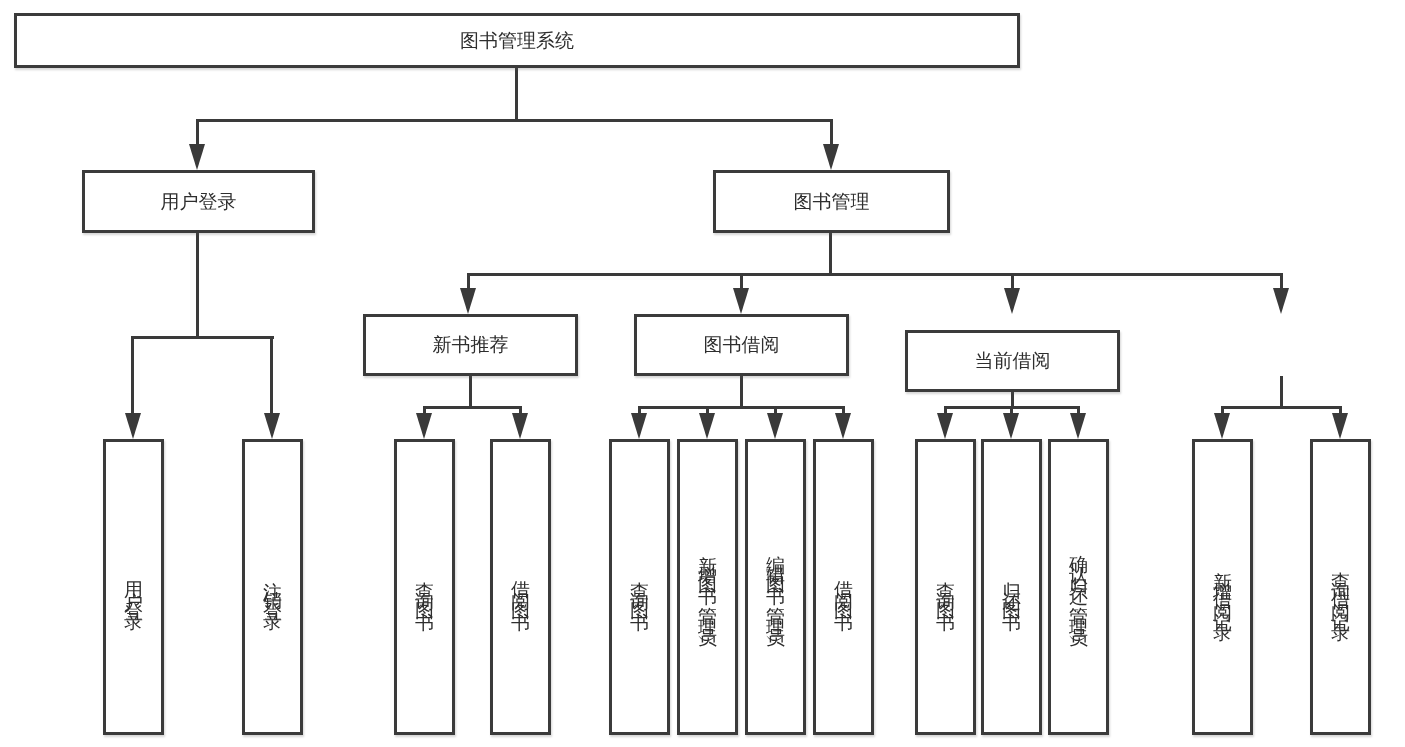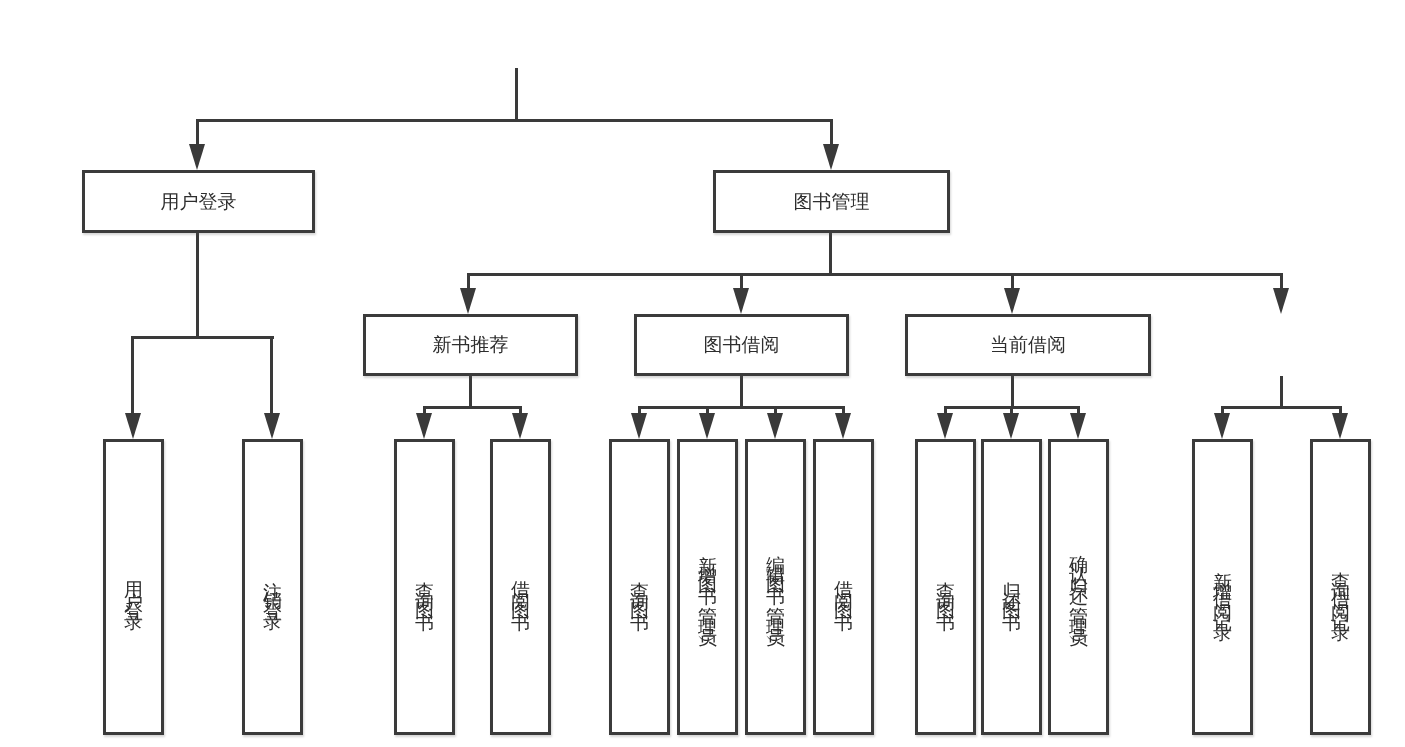--- a/index.html
+++ b/index.html
@@ -52,20 +52,23 @@
     padding-right:4px;box-sizing:border-box;
     color:var(--wm-text);font-size:19px;
     z-index:4;letter-spacing:0.5px;
   }
 </style>
 </head>
 <body>
 
 <div id="stage">
 
+  <div class="node" style="left:14px;top:13px;width:1006px;height:55px;">
+    <span>图书管理系统</span>
+  </div>
 
   <div class="v" style="left:515px;top:68px;height:53px;"></div>
   <div class="h" style="left:196px;top:119px;width:637px;"></div>
   <div class="v" style="left:196px;top:119px;height:27px;"></div>
   <div class="ah" style="left:189px;top:144px;"></div>
   <div class="v" style="left:830px;top:119px;height:27px;"></div>
   <div class="ah" style="left:823px;top:144px;"></div>
 
   <div class="node" style="left:82px;top:170px;width:233px;height:63px;">
     <span>用户登录</span>
@@ -91,21 +94,21 @@
   <div class="ah" style="left:1004px;top:288px;"></div>
   <div class="v" style="left:1280px;top:273px;height:17px;"></div>
   <div class="ah" style="left:1273px;top:288px;"></div>
 
   <div class="node" style="left:363px;top:314px;width:215px;height:62px;">
     <span>新书推荐</span>
   </div>
   <div class="node" style="left:634px;top:314px;width:215px;height:62px;">
     <span>图书借阅</span>
   </div>
-  <div class="node" style="left:905px;top:314px;width:246px;height:62px;">
+  <div class="node" style="left:905px;top:330px;width:215px;height:62px;">
     <span>当前借阅</span>
   </div>
 
   <div class="v" style="left:469px;top:376px;height:32px;"></div>
   <div class="h" style="left:423px;top:406px;width:99px;"></div>
   <div class="v" style="left:423px;top:406px;height:9px;"></div>
   <div class="ah" style="left:416px;top:413px;"></div>
   <div class="v" style="left:519px;top:406px;height:9px;"></div>
   <div class="ah" style="left:512px;top:413px;"></div>
 

